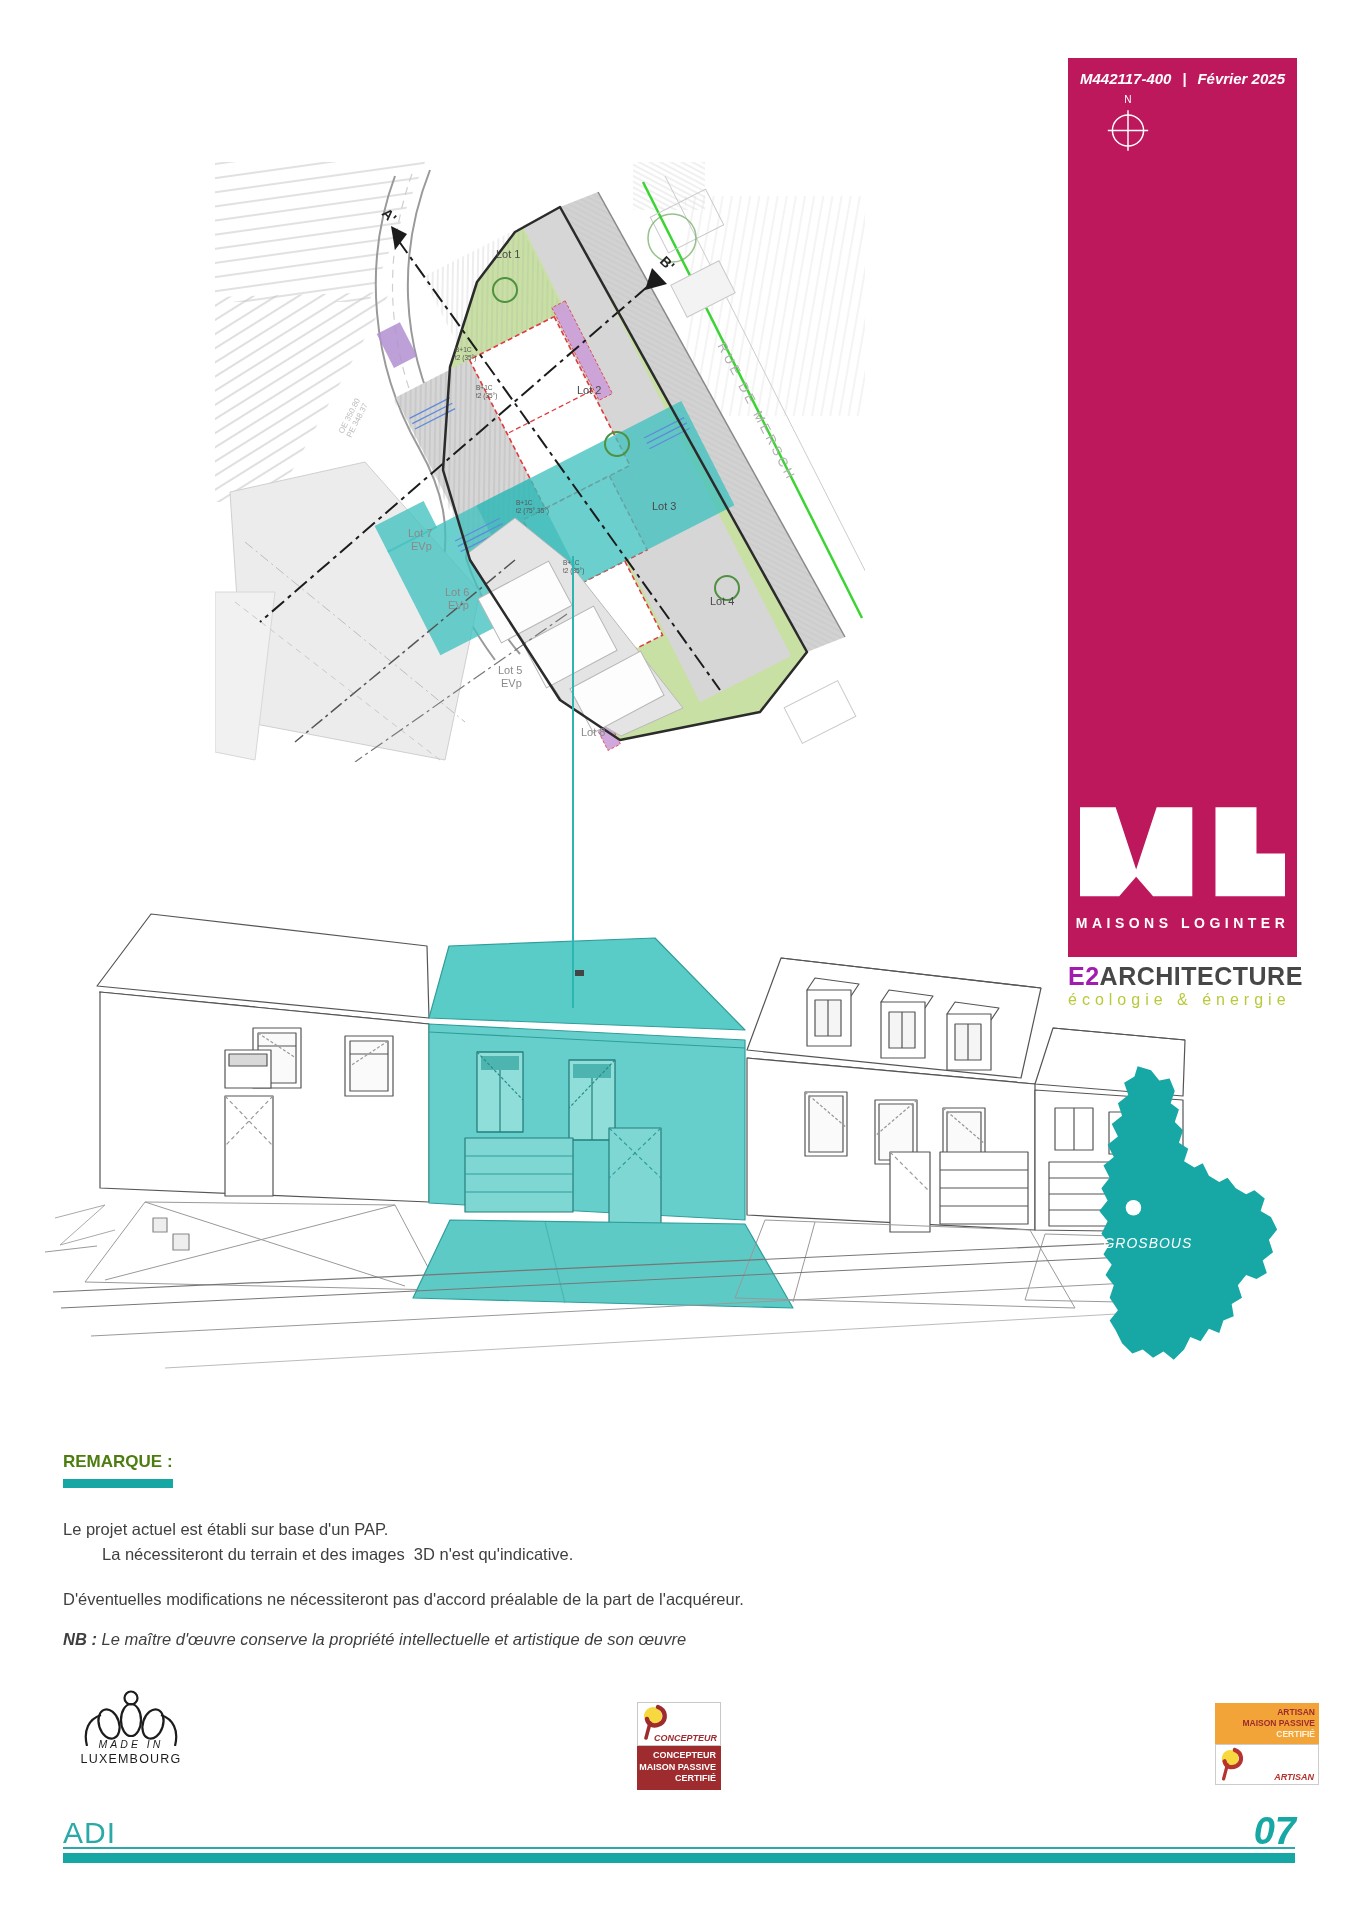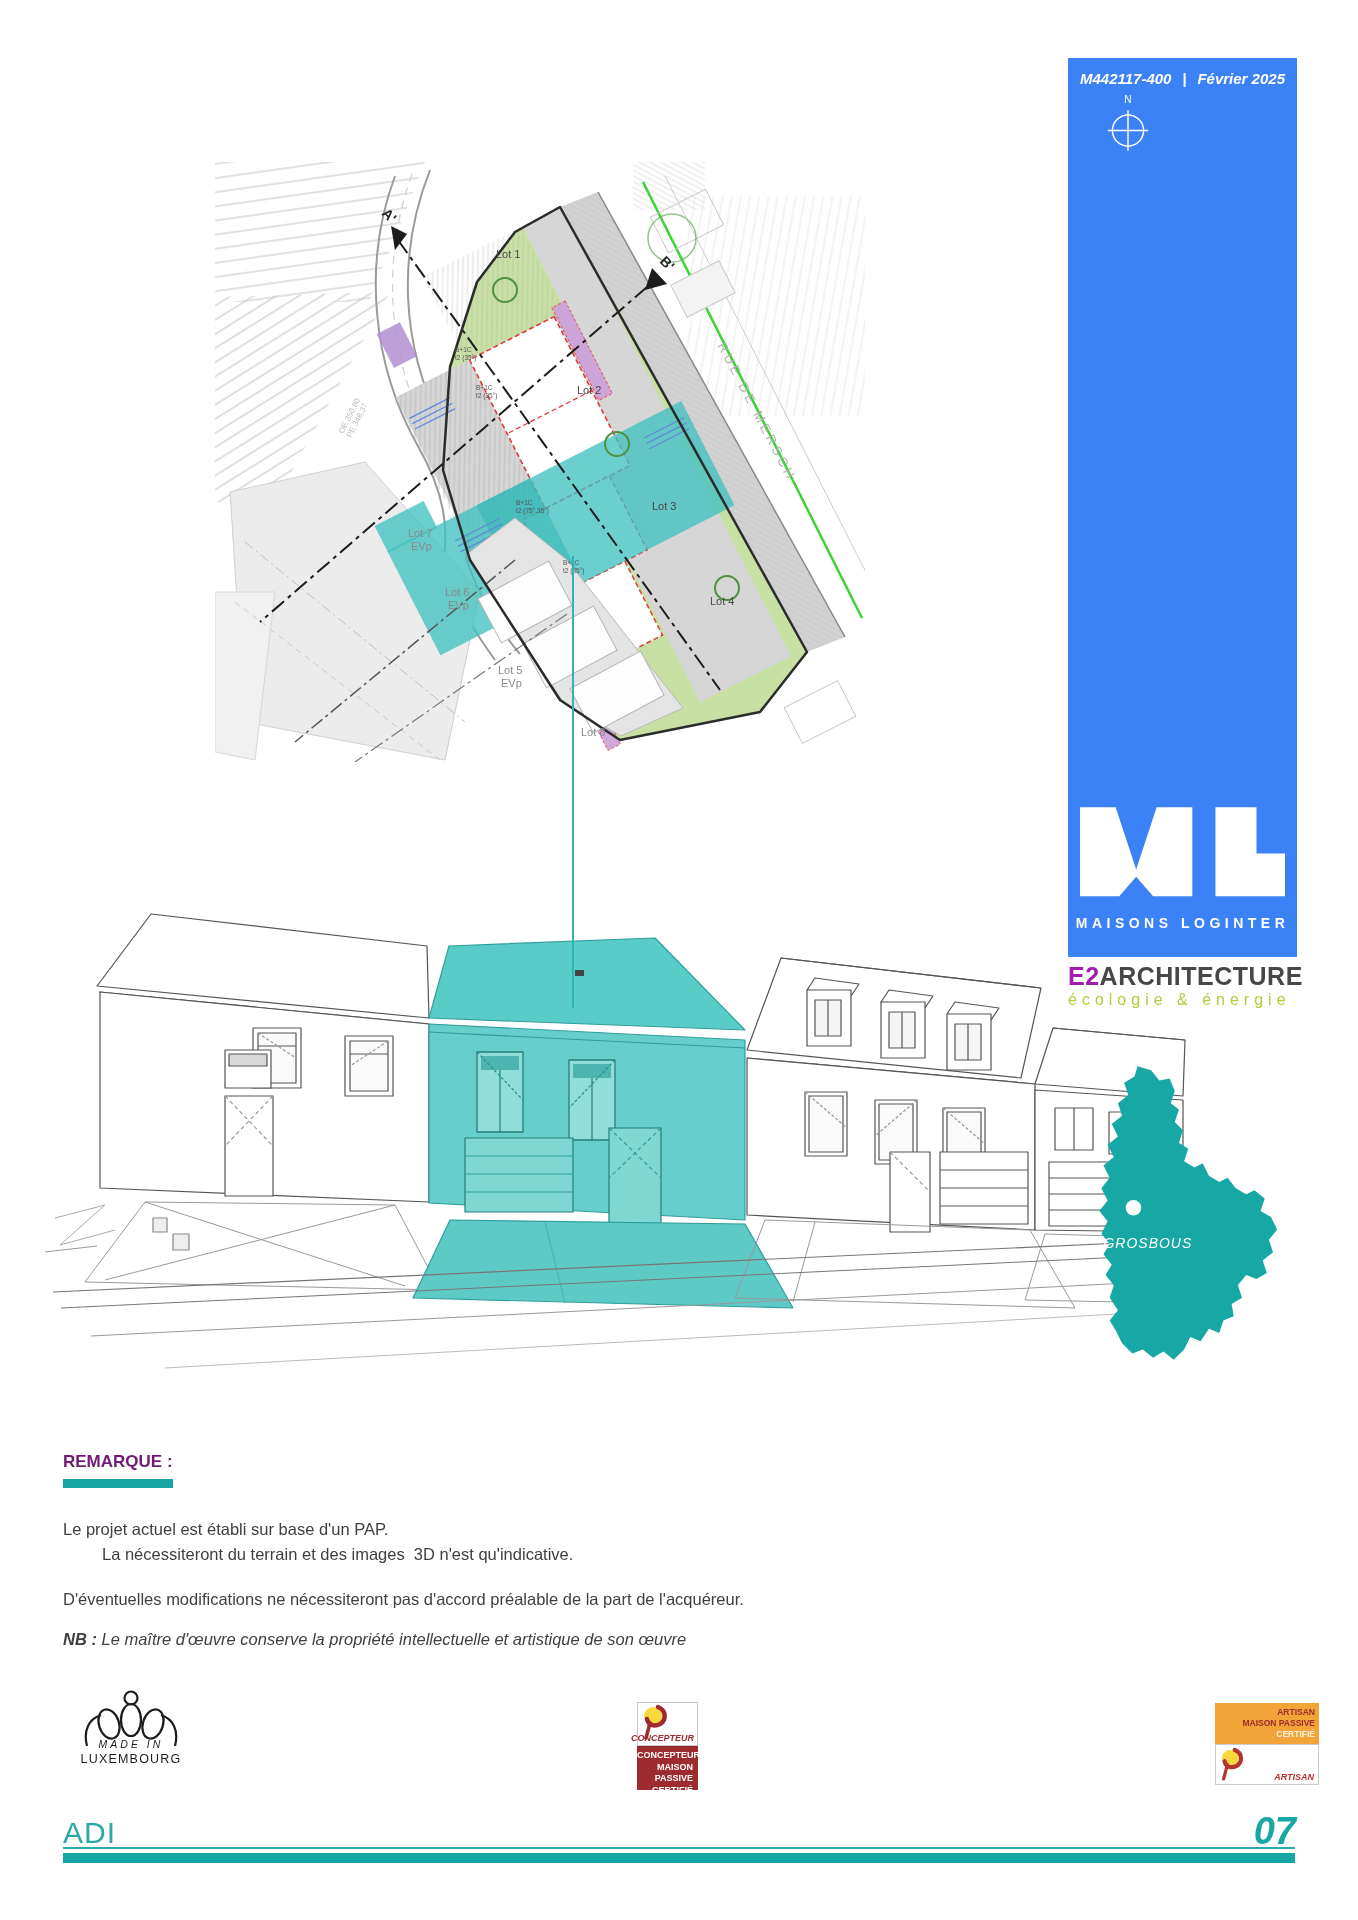--- a/index.html
+++ b/index.html
@@ -1,43 +1,43 @@
 <!DOCTYPE html>
 <html><head>
 <meta charset="utf-8">
 <title>M442117-400</title>
 <style>
   html,body{margin:0;padding:0;}
   body{width:1358px;height:1920px;position:relative;background:#ffffff;
        font-family:"Liberation Sans",sans-serif;overflow:hidden;}
   .abs{position:absolute;}
   
-  .sidebar{left:1068px;top:58px;width:229px;height:899px;background:#3b82f6;}
+  .sidebar{left:1068px;top:58px;width:229px;height:899px;background:#be185d;}
   .sb-head{position:absolute;left:12px;right:12px;top:12px;display:flex;
            justify-content:space-between;align-items:baseline;color:#fff;
            font-size:15px;font-weight:bold;font-style:italic;}
   .sb-company{position:absolute;left:0;right:0;top:857px;text-align:center;color:#fff;
               font-size:14px;font-weight:bold;letter-spacing:4.5px;white-space:nowrap;}
   
   .e2{left:1068px;top:962px;width:229px;}
   .e2 .l1{font-size:25px;letter-spacing:.5px;font-weight:bold;color:#474747;white-space:nowrap;}
   .e2 .l1 .pre{color:#a21caf;}
   .e2 .l2{margin-top:0;font-size:16px;letter-spacing:5px;color:#b9c93a;white-space:nowrap;}
   
-  .rq-title{left:63px;top:1452px;font-size:17px;font-weight:bold;color:#701a75;
+  .rq-title{left:63px;top:1452px;font-size:17px;font-weight:bold;color:#4d7c0f;
             border-bottom:2px solid #111;padding-bottom:12px;}
   .rq-bar{left:63px;top:1479px;width:110px;height:9px;background:#16a7a4;}
   .rq-p{color:#3f3f3f;font-size:16.5px;white-space:pre;}
   .rq-nb{font-style:italic;}
   .rq-nb b{font-style:italic;}
   
   .madein{left:56px;top:1690px;width:150px;text-align:center;color:#1c1c1c;}
   .madein .t1{font-size:10.5px;letter-spacing:3px;margin-top:-12px;font-style:italic;}
   .madein .t2{font-size:12.5px;letter-spacing:1.2px;margin-top:2px;}
-  .badge{width:61px;}
+  .badge{width:84px;}
   .cp{left:637px;top:1702px;}
   .cp .b1{position:relative;height:44px;background:#fff;border:1px solid #c8c8c8;box-sizing:border-box;}
   .cp .b1 .lbl{position:absolute;right:3px;bottom:2px;font-size:9px;font-weight:bold;
                font-style:italic;color:#9e2b2e;}
   .cp .b2{height:44px;background:#9e2b2e;color:#fff;text-align:right;box-sizing:border-box;
           padding:4px 5px 0 0;font-size:9px;font-weight:bold;line-height:1.3;}
   .ar{left:1215px;top:1703px;width:104px;}
   .ar .b1{height:41px;background:#f2a439;text-align:right;box-sizing:border-box;
           padding:4px 4px 0 0;font-size:8.5px;font-weight:bold;line-height:1.3;color:#9e2b2e;}
   .ar .b1 .light{color:#fdf3dc;}

